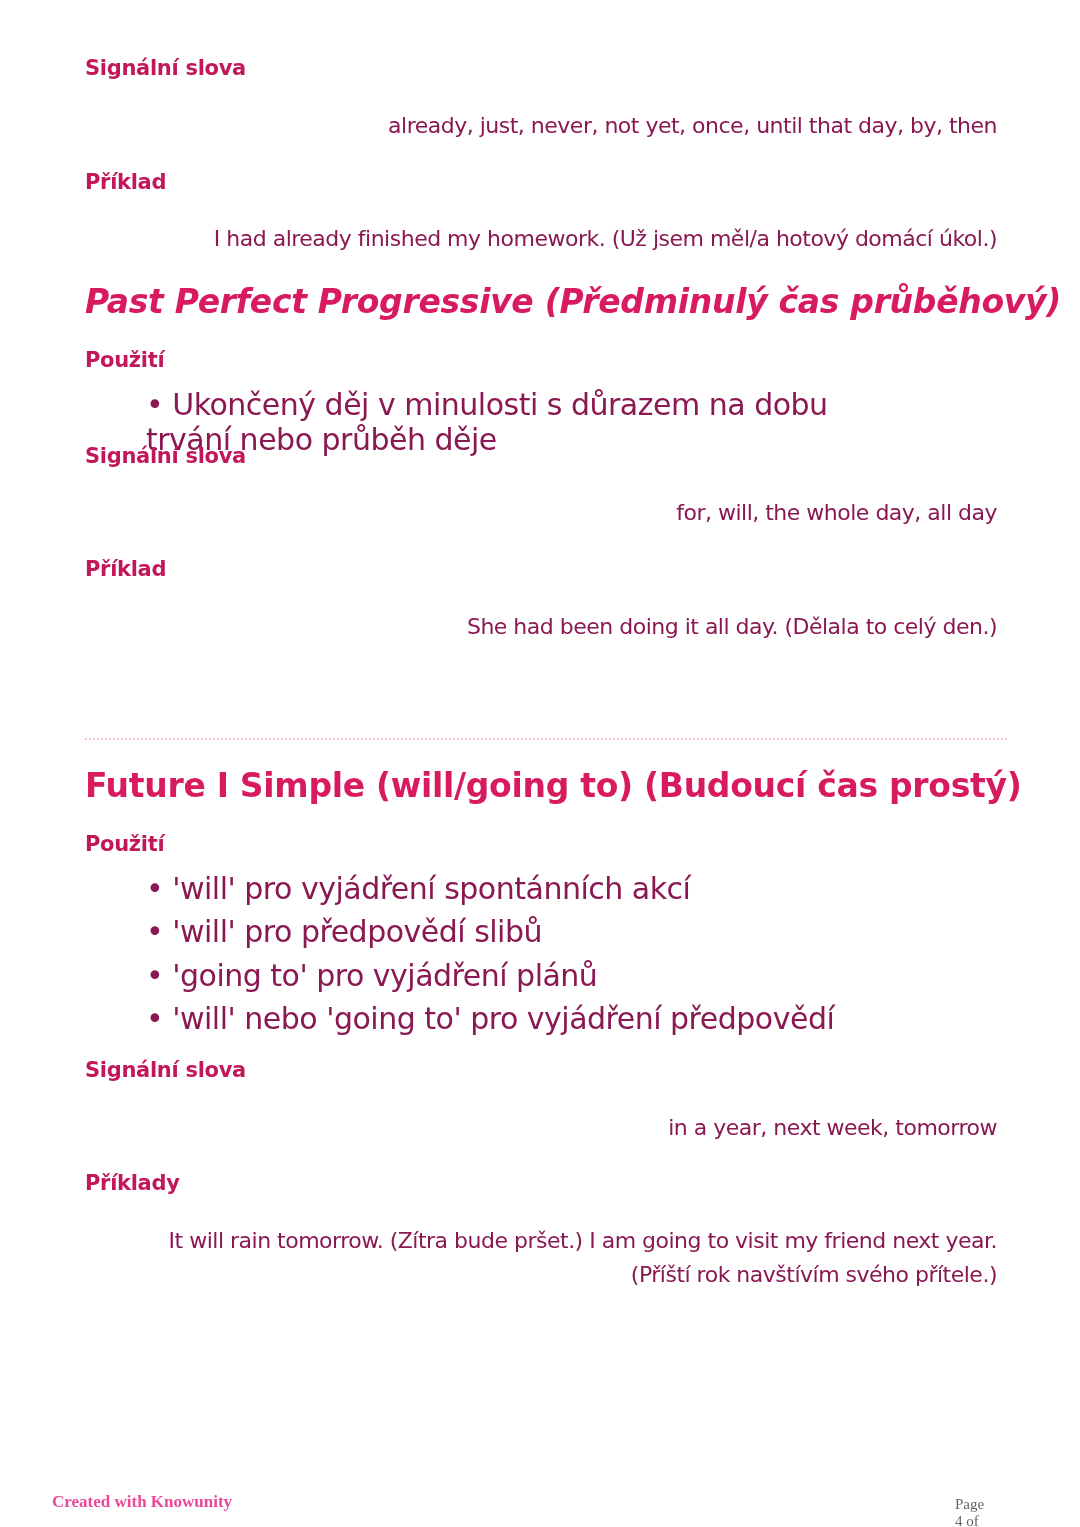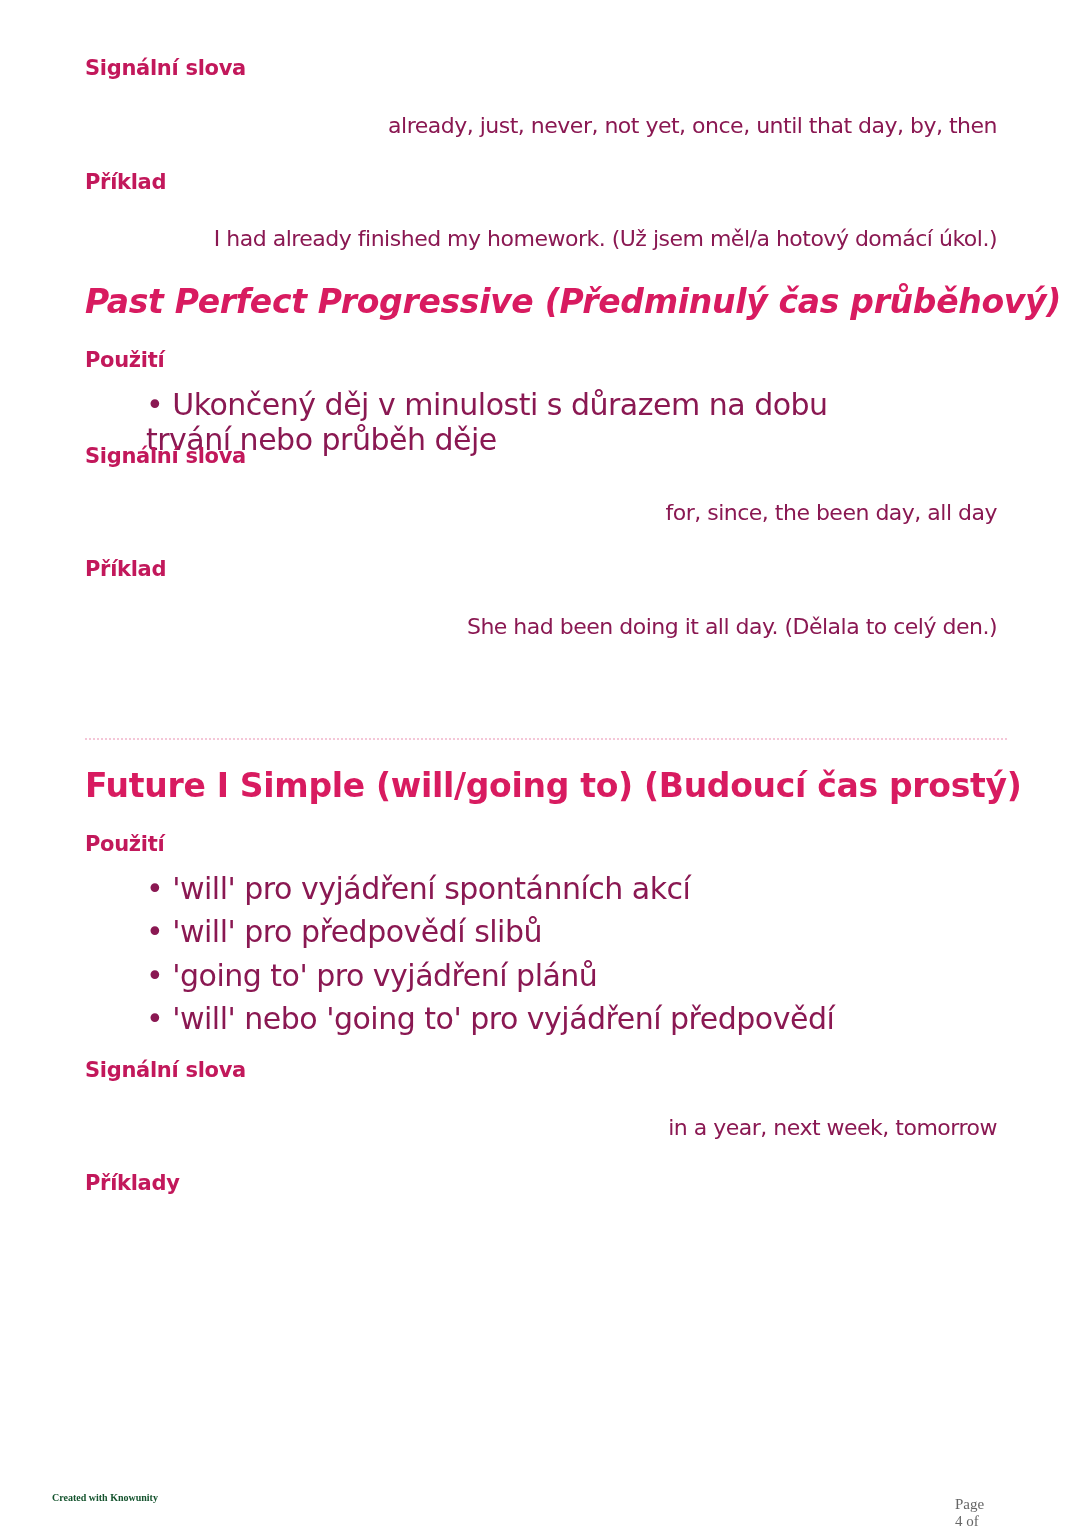--- a/index.html
+++ b/index.html
@@ -26,21 +26,21 @@
     }
     .h1 {
       position: absolute; left: 85px; font-size: 42px; font-weight: bold; color: #c2185b;
       font-family: "DejaVu Sans", sans-serif; letter-spacing: -0.5px;
     }
     .divider {
       position: absolute; left: 85px; top: 738px; width: 922px; height: 0;
       border-top: 2px dotted #f4c6d7;
     }
     .footer-left {
-      position: absolute; left: 52px; top: 1492px; font-size: 10px; font-weight: bold; color: #14532d;
+      position: absolute; left: 52px; top: 1492px; font-size: 17px; font-weight: bold; color: #ec4899;
       font-family: "Liberation Serif", serif;
     }
     .footer-right {
       position: absolute; left: 955px; top: 1496px; font-size: 15px; color: #666;
       font-family: "Liberation Serif", serif;
     }
   </style>
 </head>
 <body>
 
@@ -48,31 +48,32 @@
 
   <div class="label" style="top:56px;">Signální slova</div>
   <div class="body-text" style="top:109px;">already, just, never, not yet, once, until that day, by, then</div>
   <div class="label" style="top:170px;">Příklad</div>
   <div class="body-text" style="top:222px;">I had already finished my homework. (Už jsem měl/a hotový domácí úkol.)</div>
 
   <div class="h2" style="top:282px;font-style:italic;">Past Perfect Progressive (Předminulý čas průběhový)</div>
   <div class="label" style="top:348px;">Použití</div>
   <div class="bullet" style="top:387px;">• Ukončený děj v minulosti s důrazem na dobu trvání nebo průběh děje</div>
   <div class="label" style="top:444px;">Signální slova</div>
-  <div class="body-text" style="top:496px;">for, since, the been day, all day</div>
+  <div class="body-text" style="top:496px;">for, will, the whole day, all day</div>
   <div class="label" style="top:557px;">Příklad</div>
   <div class="body-text" style="top:610px;">She had been doing it all day. (Dělala to celý den.)</div>
 
   <div class="divider"></div>
 
   <div class="h2" style="top:766px;">Future I Simple (will/going to) (Budoucí čas prostý)</div>
   <div class="label" style="top:832px;">Použití</div>
   <div class="bullet" style="top:871px;">• 'will' pro vyjádření spontánních akcí</div>
   <div class="bullet" style="top:914px;">• 'will' pro předpovědí slibů</div>
   <div class="bullet" style="top:958px;">• 'going to' pro vyjádření plánů</div>
   <div class="bullet" style="top:1001px;">• 'will' nebo 'going to' pro vyjádření předpovědí</div>
   <div class="label" style="top:1058px;">Signální slova</div>
   <div class="body-text" style="top:1111px;">in a year, next week, tomorrow</div>
   <div class="label" style="top:1171px;">Příklady</div>
+  <div class="body-text" style="top:1224px;">It will rain tomorrow. (Zítra bude pršet.) I am going to visit my friend next year. (Příští rok navštívím svého přítele.)</div>
 
   <div class="footer-left">Created with Knowunity</div>
   <div class="footer-right">Page 4 of 8</div>
 </div>
 
 </body></html>

